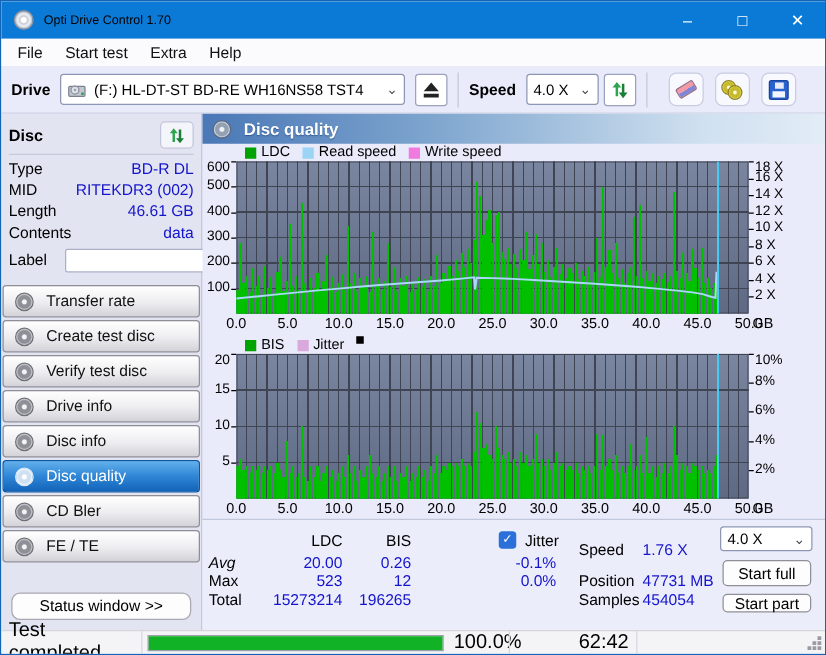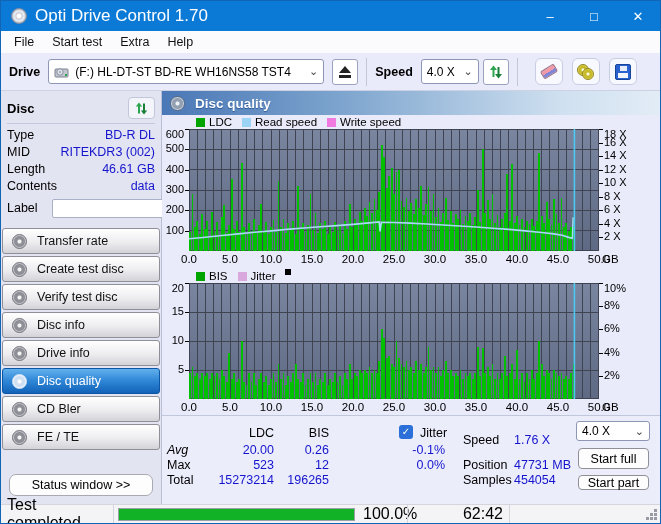--- a/index.html
+++ b/index.html
@@ -3,21 +3,21 @@
 <meta charset="utf-8">
 <style>
   * { margin:0; padding:0; box-sizing:border-box; }
   html,body { width:661px; height:524px; font-family:"Liberation Sans", sans-serif; }
   .window { width:661px; height:524px; border:1px solid #1264b5; display:flex; flex-direction:column; background:#e9eafa; overflow:hidden; }
 
   
   .titlebar { height:30px; background:#0b7ad6; display:flex; align-items:center; flex:0 0 auto; }
   .titlebar .appicon { width:16px; height:16px; margin:0 8px 0 10px; border-radius:50%;
     background:radial-gradient(circle at 50% 50%, #ffffff 0 2px, #c9ccd4 3px, #eef1f6 5px, #aeb4c0 7px); border:1px solid #8a90a0; }
-  .title-text { color:#ffffff; font-size:17px; }
+  .title-text { color:#000000; font-size:10px; }
   .win-controls { margin-left:auto; display:flex; height:100%; }
   .win-btn { width:44px; display:flex; align-items:center; justify-content:center; color:#fff; font-size:13px; cursor:default; }
 
   
   .menubar { height:22px; background:#fbfbfd; display:flex; align-items:center; padding-left:4px; flex:0 0 auto; }
   .menu-item { font-size:12.5px; padding:2px 9px; color:#111; }
 
   
   .toolbar { height:38px; display:flex; align-items:center; background:#e9eafa; border-bottom:1px solid #cdd1e4; padding:0 8px; flex:0 0 auto; }
   .tb-label { font-size:12.5px; font-weight:bold; margin-right:8px; }
@@ -233,25 +233,25 @@
           <div class="nav-btn">
             <span class="cd"></span>
             <span>Create test disc</span>
           </div>
           <div class="nav-btn">
             <span class="cd"></span>
             <span>Verify test disc</span>
           </div>
           <div class="nav-btn">
             <span class="cd"></span>
-            <span>Disc info</span>
+            <span>Drive info</span>
           </div>
           <div class="nav-btn">
             <span class="cd"></span>
-            <span>Drive info</span>
+            <span>Disc info</span>
           </div>
           <div class="nav-btn selected">
             <span class="cd"></span>
             <span>Disc quality</span>
           </div>
           <div class="nav-btn">
             <span class="cd"></span>
             <span>CD Bler</span>
           </div>
           <div class="nav-btn">

